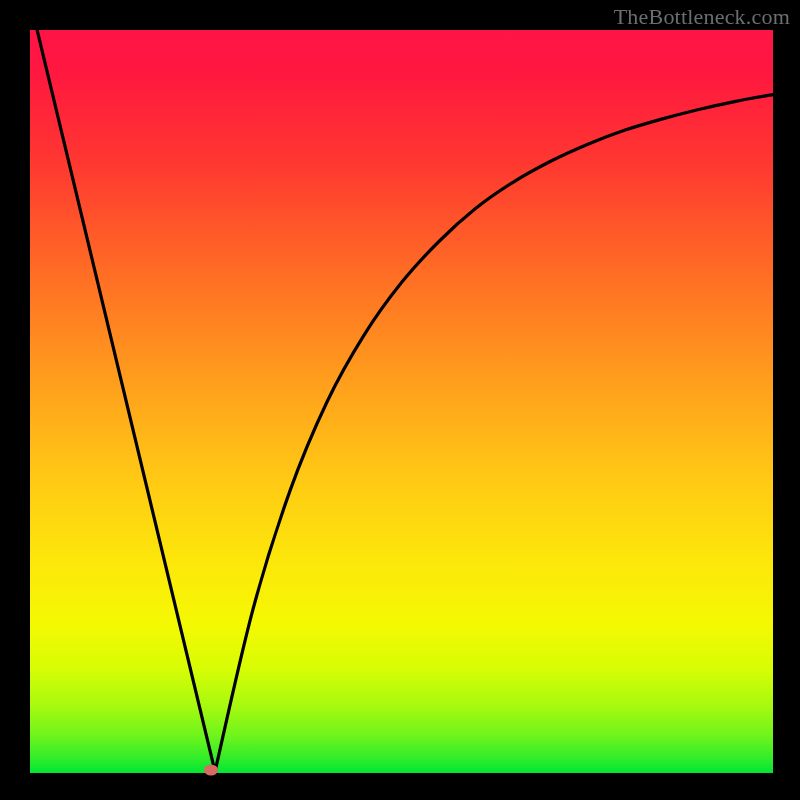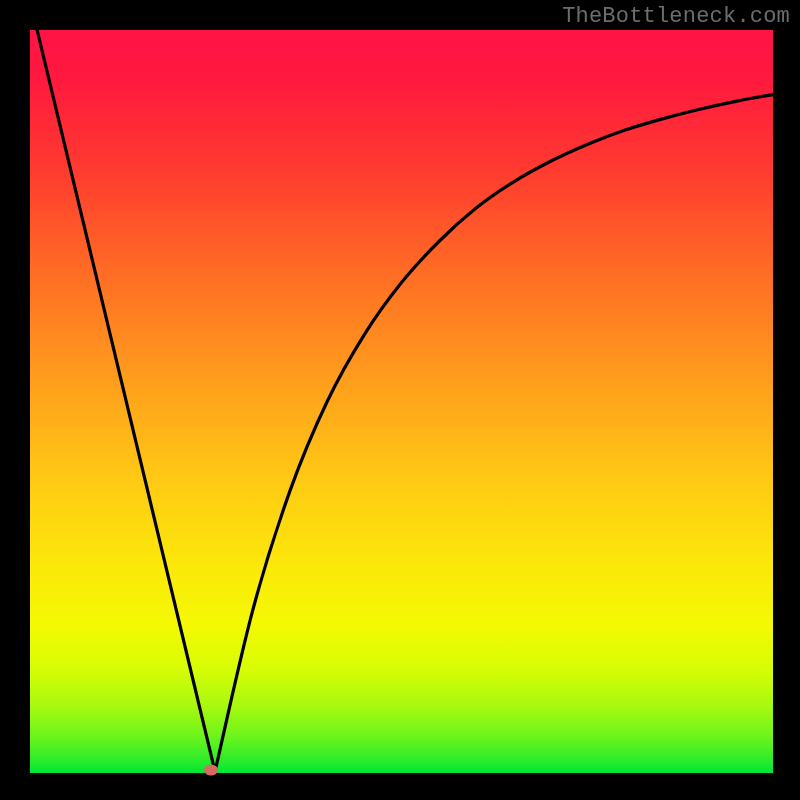--- a/index.html
+++ b/index.html
@@ -7,21 +7,21 @@
   .container {
     position: relative;
     width: 800px;
     height: 800px;
     background: #000;
   }
   .watermark {
     position: absolute;
     top: 4px;
     right: 10px;
-    font-family: Liberation Mono, monospace;
+    font-family: Liberation Serif, serif;
     font-size: 22px;
     color: #6b6e70;
     letter-spacing: 0.2px;
     user-select: none;
   }
   .plot-frame {
     position: absolute;
     left: 30px;
     top: 30px;
     width: 743px;

